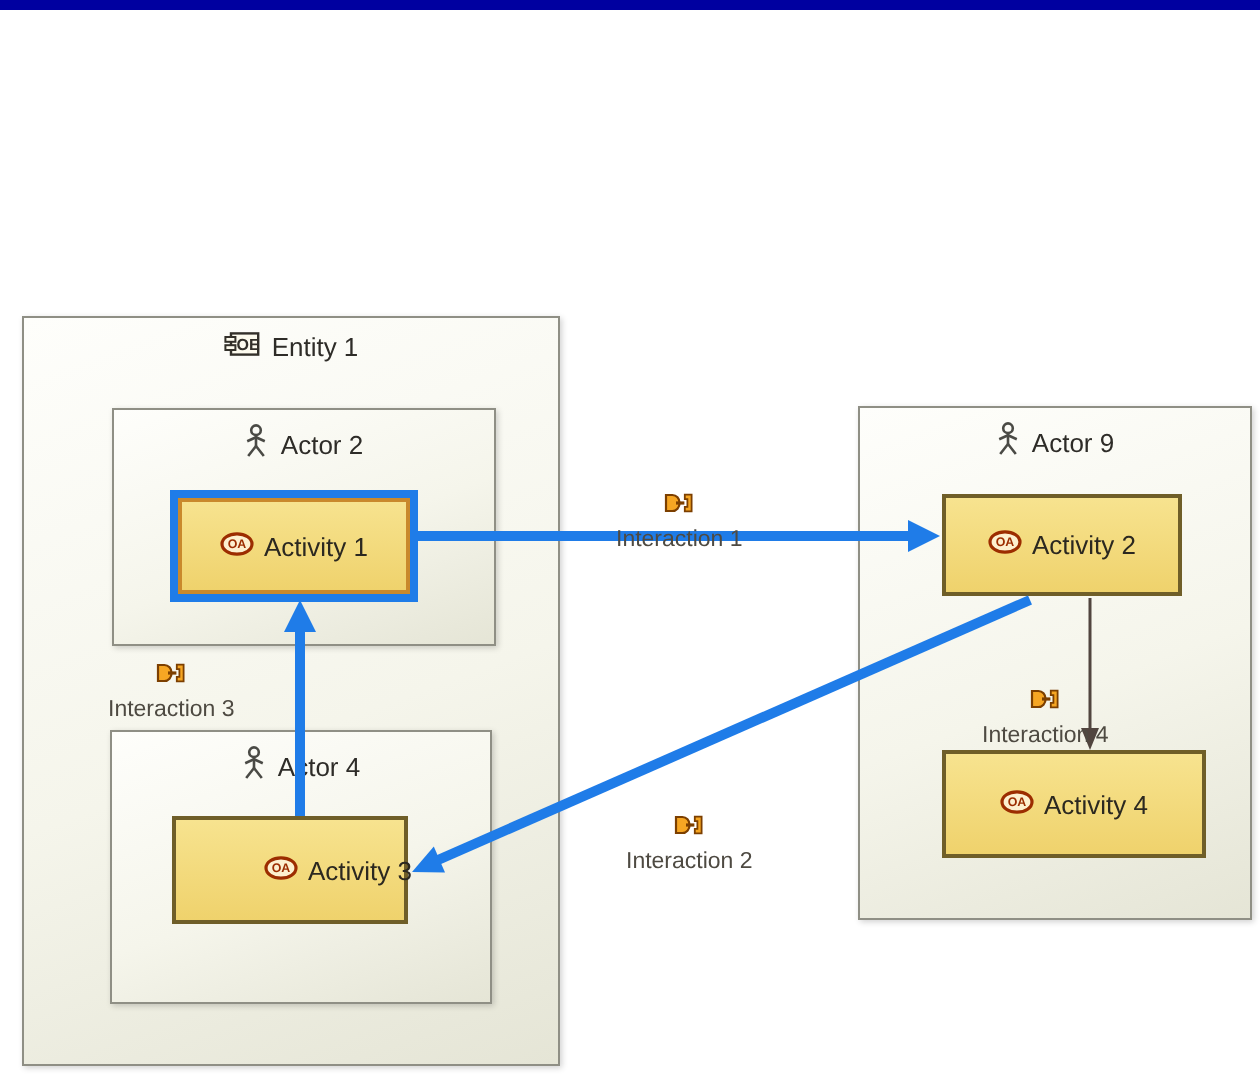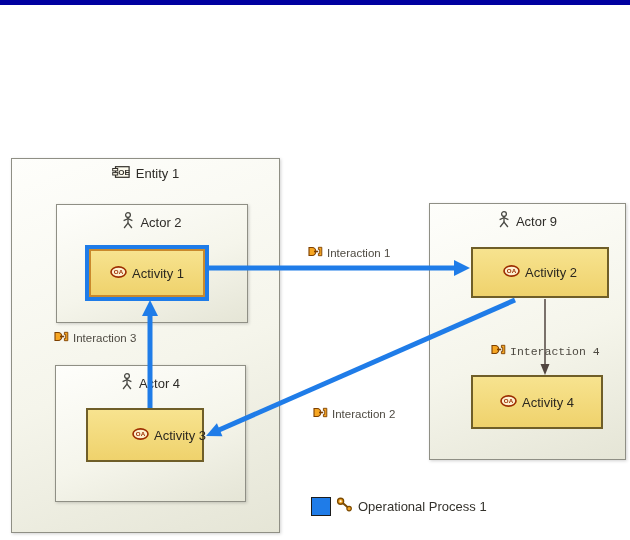--- a/index.html
+++ b/index.html
@@ -25,46 +25,46 @@
     margin-top:7px; font-size:13px; color:#2e2c28; white-space:nowrap;
   }
 
   .activity {
     position:absolute; box-sizing:border-box;
     display:flex; align-items:center; justify-content:center; gap:5px;
     background:linear-gradient(180deg,#f7e38f 0%,#efd26c 100%);
     border:2px solid #6f5e28;
     font-size:13px; color:#2b2820; white-space:nowrap;
   }
-  #activity2 { left:471px; top:247px; width:138px; height:51px; }
+  #activity2 { left:471px; top:247px; width:120px; height:51px; }
   #activity3 { left:86px;  top:408px; width:118px; height:54px;padding-left:48px; }
   #activity4 { left:471px; top:375px; width:132px; height:54px; }
 
   #activity1-highlight {
     position:absolute; left:85px; top:245px; width:124px; height:56px;
     border:4px solid #1f7ce8; box-sizing:border-box; background:#e5e5e5;
   }
   #activity1 {
     position:relative; width:100%; height:100%; box-sizing:border-box;
     display:flex; align-items:center; justify-content:center; gap:5px;
     background:linear-gradient(180deg,#f7e38f 0%,#efd26c 100%);
     border:2px solid #c9892c;
     font-size:13px; color:#2b2820; white-space:nowrap;
   }
 
   .edges-overlay { position:absolute; left:0; top:0; width:630px; height:540px; z-index:5; pointer-events:none; }
 
   .edge-label {
     position:absolute; display:flex; align-items:center; gap:4px;
-    font-size:11.5px; color:#4e4a42; z-index:6; white-space:nowrap;
+    font-size:11.5px; color:#4e4a42; z-index:6; white-space:nowrap;flex-direction:column;
   }
   #label-interaction1 { left:308px; top:246px; }
   #label-interaction2 { left:313px; top:407px; }
   #label-interaction3 { left:54px;  top:331px;text-align:right; }
-  #label-interaction4 { left:491px; top:344px;font-family:Liberation Mono, monospace; }
+  #label-interaction4 { left:491px; top:344px; }
 
   .legend {
     position:absolute; left:311px; top:497px; display:flex; align-items:center; gap:5px;
     font-size:13px; color:#34322c; z-index:6;
   }
   .legend-swatch { width:20px; height:19px; background:#1f7ce8; border:1px solid #1c1c1c; box-sizing:border-box; }
 </style>
 </head>
 <body>
 
@@ -229,25 +229,13 @@
     <span>
       <svg width="15" height="11" viewBox="0 0 15 11">
         <path d="M1,1.5 h3.2 a3.6,4 0 0 1 0,8 H1 Z" fill="#f6a623" stroke="#7c3f00" stroke-width="1.1"></path>
         <line x1="6" y1="5.5" x2="10.2" y2="5.5" stroke="#7c3f00" stroke-width="1.6"></line>
         <path d="M13.8,1.3 v8.4 h-3.4 v-2.3 h1.3 v-3.8 h-1.3 v-2.3 Z" fill="#f6a623" stroke="#7c3f00" stroke-width="0.9"></path>
       </svg>
     </span>
     <span>Interaction 4</span>
   </div>
 
-  <div class="legend">
-    <span class="legend-swatch"></span>
-    <span>
-      <svg width="17" height="16" viewBox="0 0 17 16">
-        <circle cx="4.6" cy="4.2" r="3" fill="#f6a623" stroke="#7c4a00" stroke-width="1.4"></circle>
-        <circle cx="4.6" cy="4.2" r="1" fill="#ffffff"></circle>
-        <line x1="7" y1="6.2" x2="12" y2="10.6" stroke="#7c4a00" stroke-width="2"></line>
-        <circle cx="13.1" cy="11.6" r="2.2" fill="#f6a623" stroke="#7c4a00" stroke-width="1.2"></circle>
-      </svg>
-    </span>
-    <span>Operational Process 1</span>
-  </div>
 </div>
 
 </body></html>

